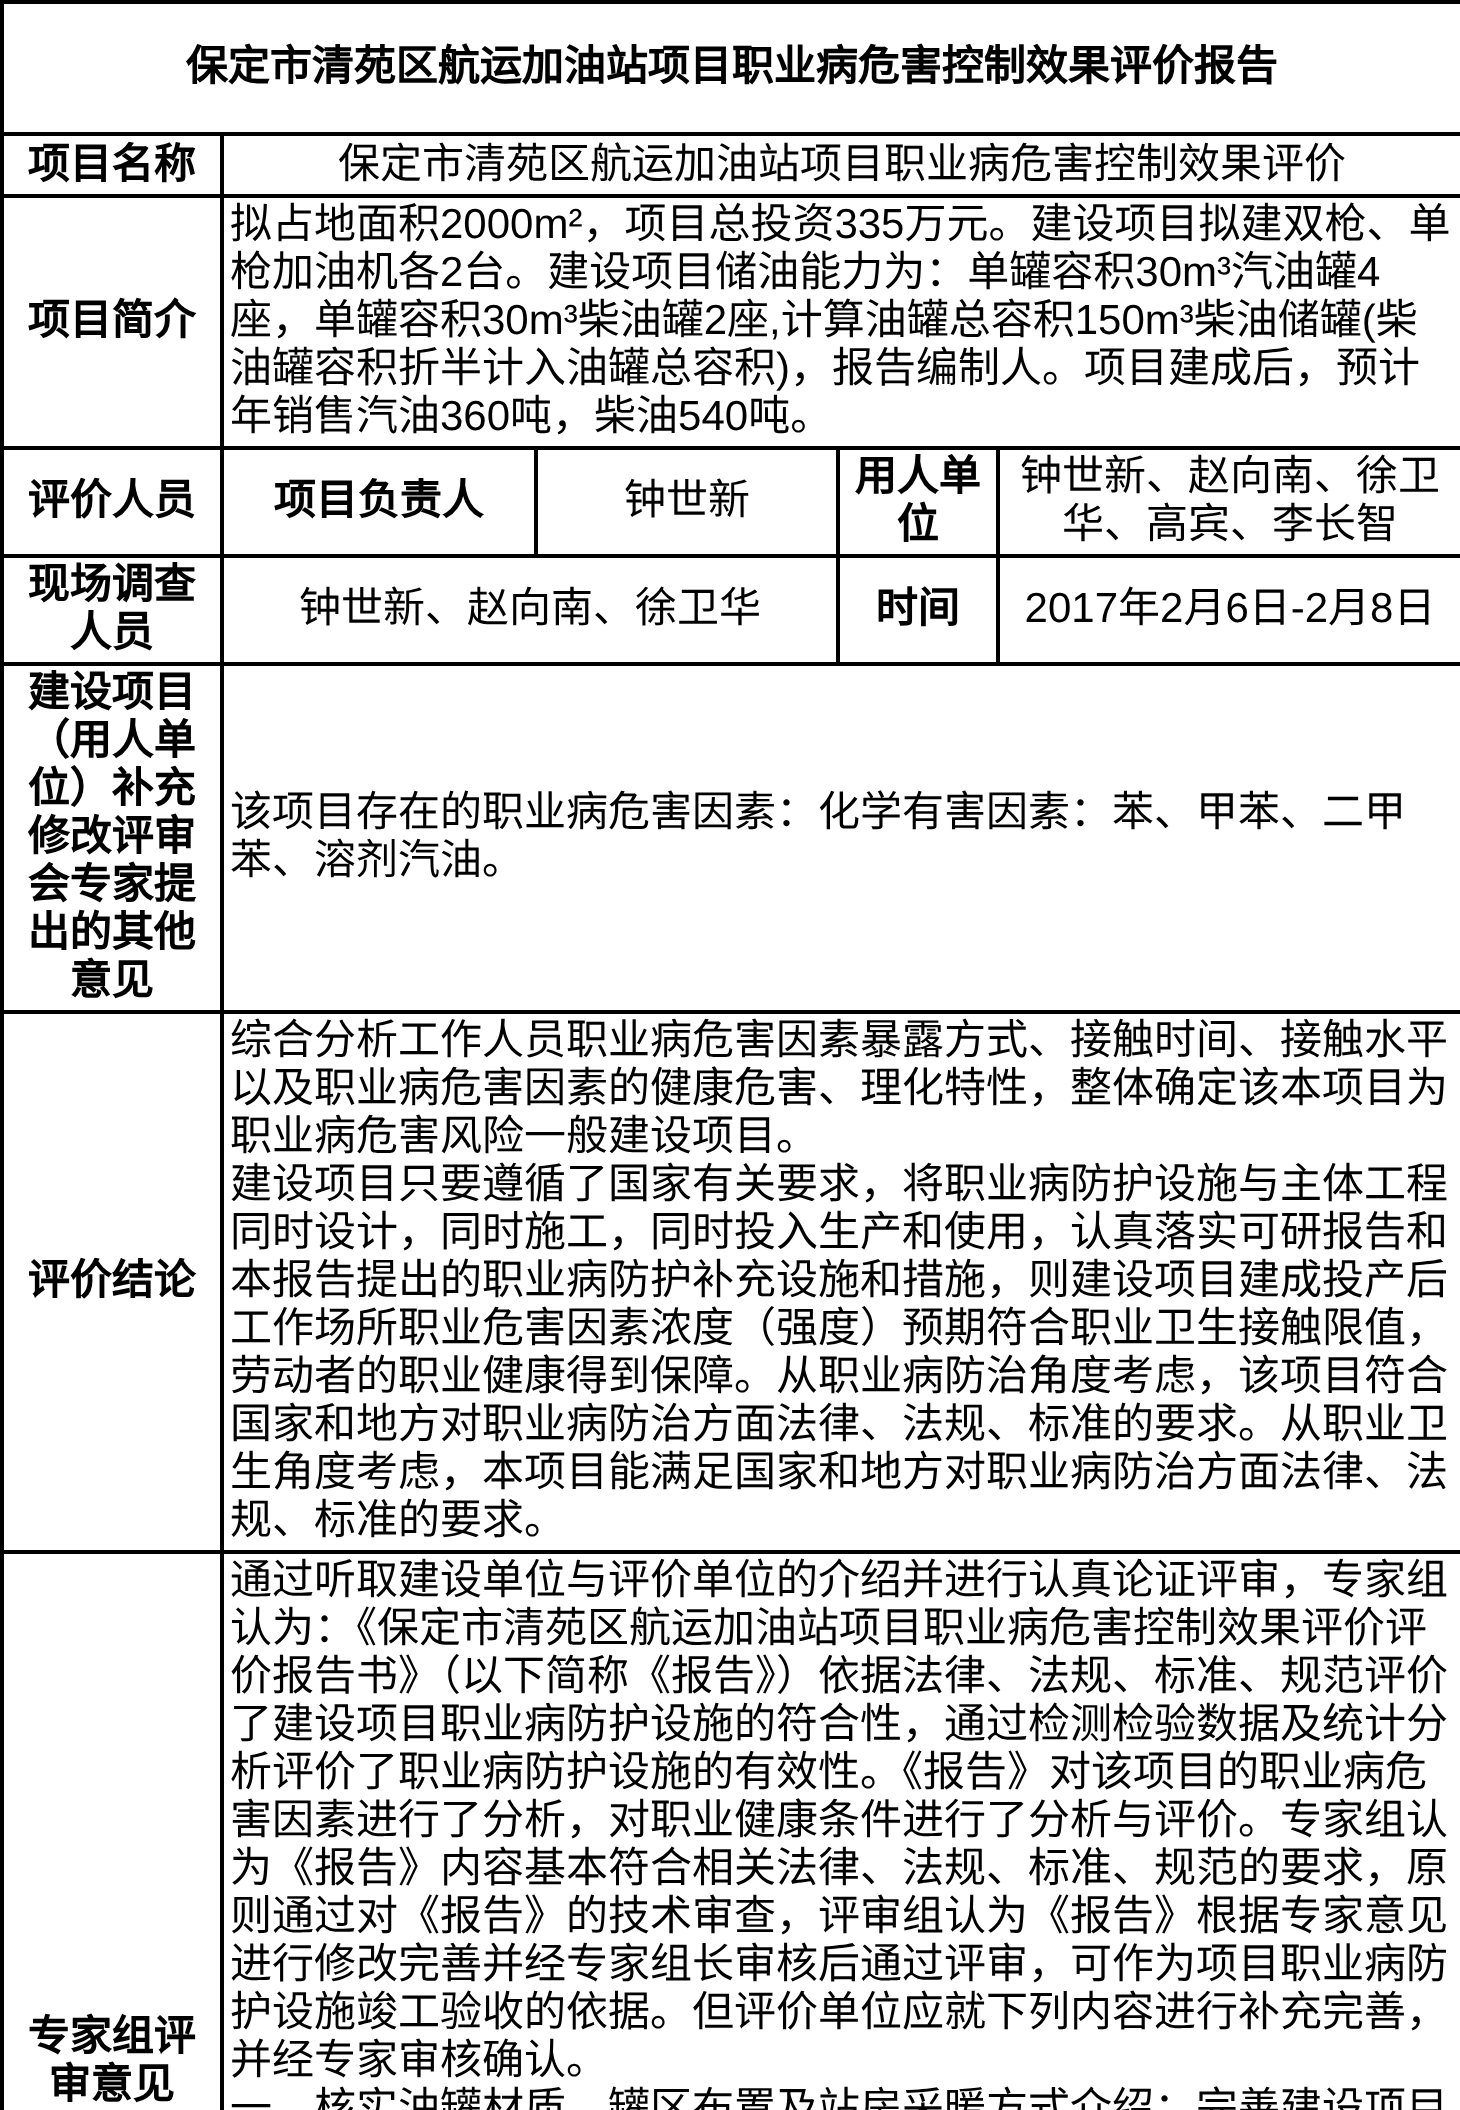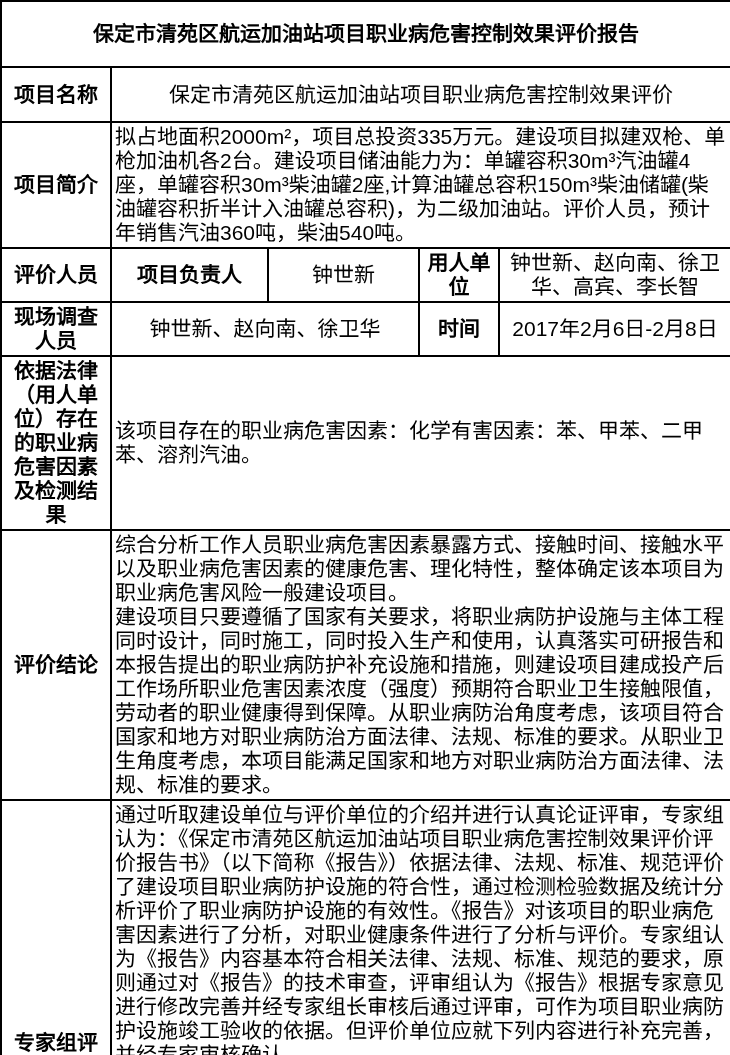--- a/index.html
+++ b/index.html
@@ -40,21 +40,21 @@
     text-align:center;
   }
   td.txt{
     text-align:left;
     white-space:pre-wrap;
     line-height:27px;
     padding:2px 4px;
   }
   tr.r-title{height:66px;}
   tr.r-unit{height:67px;}
-  tr.r-name{height:55px;}
+  tr.r-name{height:31px;}
   tr.r-intro{height:125px;}
   tr.r-eval{height:54px;border-radius:15px;}
   tr.r-survey{height:48px;}
   tr.r-hazard{height:125px;}
   tr.r-concl{height:192px;}
   tr.r-expert{height:338px;}
 </style>
 </head>
 <body>
 
@@ -74,40 +74,40 @@
   </tr>
 
 
   <tr class="r-name">
     <td class="lbl">项目名称</td>
     <td class="val" colspan="5">保定市清苑区航运加油站项目职业病危害控制效果评价</td>
   </tr>
 
   <tr class="r-intro">
     <td class="lbl">项目简介</td>
-    <td class="txt" colspan="5">拟占地面积2000m²，项目总投资335万元。建设项目拟建双枪、单枪加油机各2台。建设项目储油能力为：单罐容积30m³汽油罐4座，单罐容积30m³柴油罐2座,计算油罐总容积150m³柴油储罐(柴油罐容积折半计入油罐总容积)，为二级加油站。评价人员，预计年销售汽油360吨，柴油540吨。</td>
+    <td class="txt" colspan="5">拟占地面积2000m²，项目总投资335万元。建设项目拟建双枪、单枪加油机各2台。建设项目储油能力为：单罐容积30m³汽油罐4座，单罐容积30m³柴油罐2座,计算油罐总容积150m³柴油储罐(柴油罐容积折半计入油罐总容积)，报告编制人。项目建成后，预计年销售汽油360吨，柴油540吨。</td>
   </tr>
 
   <tr class="r-eval">
     <td class="lbl">评价人员</td>
     <td class="lbl">项目负责人</td>
     <td class="val" colspan="2">钟世新</td>
     <td class="lbl">用人单位</td>
     <td class="val">钟世新、赵向南、徐卫华、高宾、李长智</td>
   </tr>
 
   <tr class="r-survey">
     <td class="lbl">现场调查人员</td>
     <td class="val" colspan="3">钟世新、赵向南、徐卫华</td>
     <td class="lbl">时间</td>
     <td class="val">2017年2月6日-2月8日</td>
   </tr>
 
   <tr class="r-hazard">
-    <td class="lbl">依据法律（用人单位）存在的职业病危害因素及检测结果</td>
+    <td class="lbl">建设项目（用人单位）补充修改评审会专家提出的其他意见</td>
     <td class="txt" colspan="5">该项目存在的职业病危害因素：化学有害因素：苯、甲苯、二甲苯、溶剂汽油。</td>
   </tr>
 
   <tr class="r-concl">
     <td class="lbl">评价结论</td>
     <td class="txt" colspan="5">综合分析工作人员职业病危害因素暴露方式、接触时间、接触水平以及职业病危害因素的健康危害、理化特性，整体确定该本项目为职业病危害风险一般建设项目。
 建设项目只要遵循了国家有关要求，将职业病防护设施与主体工程同时设计，同时施工，同时投入生产和使用，认真落实可研报告和本报告提出的职业病防护补充设施和措施，则建设项目建成投产后工作场所职业危害因素浓度（强度）预期符合职业卫生接触限值，劳动者的职业健康得到保障。从职业病防治角度考虑，该项目符合国家和地方对职业病防治方面法律、法规、标准的要求。从职业卫生角度考虑，本项目能满足国家和地方对职业病防治方面法律、法规、标准的要求。</td>
   </tr>
 
   <tr class="r-expert">

